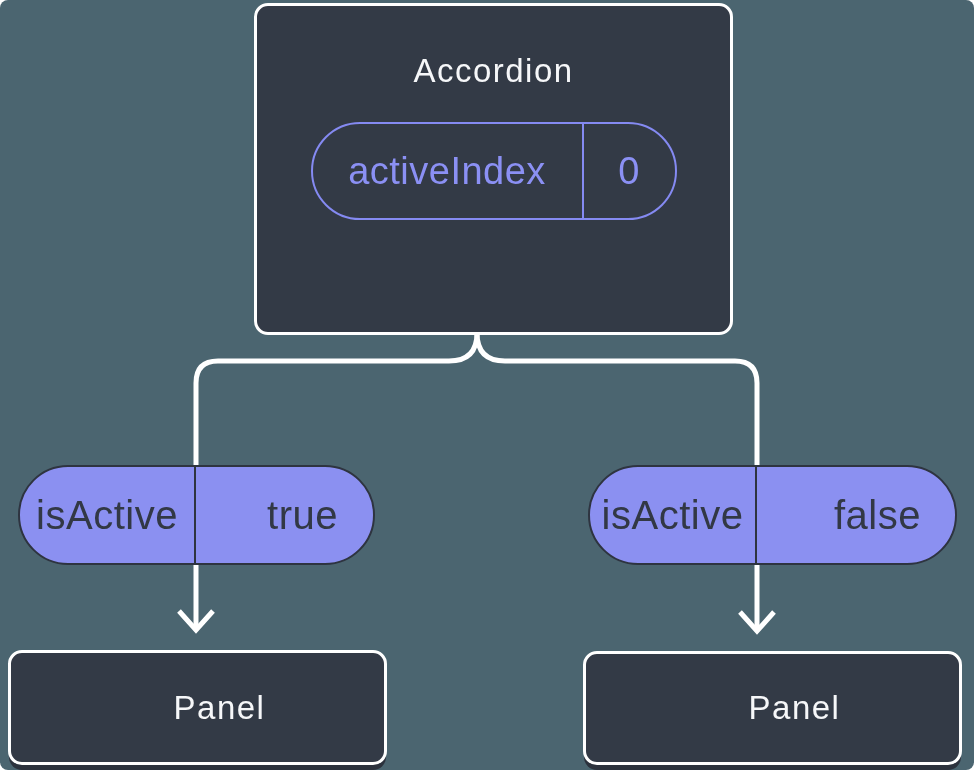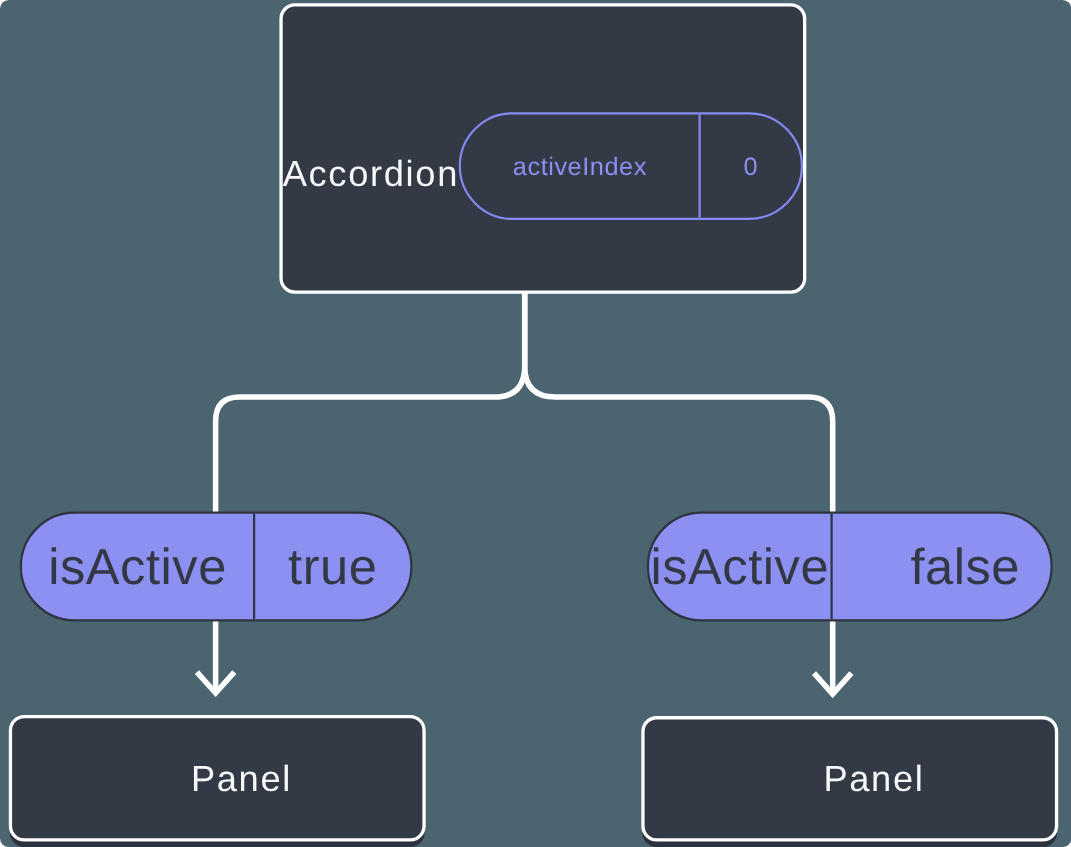--- a/index.html
+++ b/index.html
@@ -24,71 +24,71 @@
   .node {
     position: absolute;
     background: #333a46;
     border: 3px solid #ffffff;
     border-radius: 14px;
     box-sizing: border-box;
     z-index: 2;
   }
   .node.root {
     left: 254px; top: 3px;
-    width: 479px; height: 264px;
+    width: 479px; height: 332px;
     display: flex;
-    flex-direction: row;
+    flex-direction: column;
     align-items: center;
   }
   .node-title {
     color: #f6f7f9;
     font-size: 33px;
     font-weight: 500;
     letter-spacing: 1.5px;
     line-height: 38px;
   }
   .root .node-title { margin-top: 46px; }
   .state-pill {
     margin-top: 32px;
     width: 366px;
     height: 98px;
     border: 2.5px solid #858af2;
     border-radius: 50px;
     box-sizing: border-box;
     display: flex;
     align-items: stretch;
     color: #8b90f4;
-    font-size: 23px;
+    font-size: 38px;
     letter-spacing: 0.5px;
   }
   .pill-seg {
     display: flex;
     align-items: center;
     justify-content: center;
   }
   .pill-seg.grow { flex: 1 1 auto; }
   .state-pill .pill-divider { border-left: 2.5px solid #858af2; }
   .state-pill .val-seg { width: 91px; }
 
   .prop-pill {
     position: absolute;
     background: #8b90f1;
     border: 2.5px solid #2e3440;
     border-radius: 50px;
     box-sizing: border-box;
     display: flex;
     align-items: stretch;
     color: #323845;
-    font-size: 46px;
+    font-size: 40px;
     letter-spacing: 0.5px;
     z-index: 2;
   }
   .prop-pill .pill-divider { border-left: 2.5px solid #2e3440; }
   .pill-left  { left: 18px;  top: 465px; width: 357px; height: 100px; }
-  .pill-left  .val-seg { width: 141px; }
+  .pill-left  .val-seg { width: 141px; padding-left: 36px; }
   .pill-right { left: 588px; top: 465px; width: 369px; height: 100px; }
   .pill-right .val-seg { width: 155px; padding-left: 43px; }
 
   .node.panel {
     display: flex;
     align-items: center;
     justify-content: center;
     box-shadow: 0 6px 0 -1px #2c323d;
     padding-left: 44px;
   }

